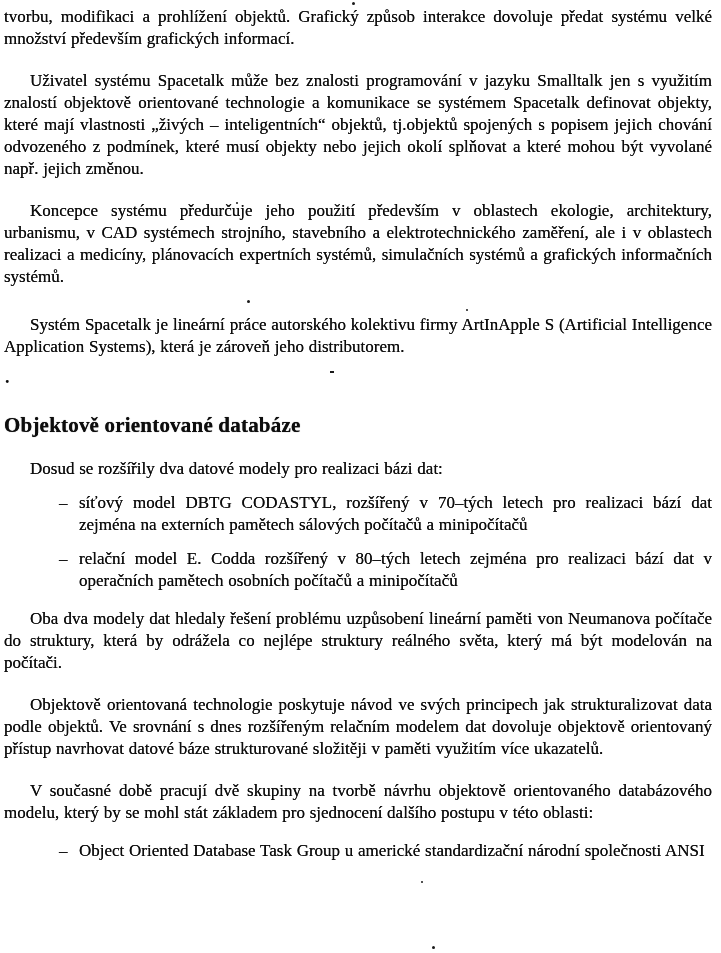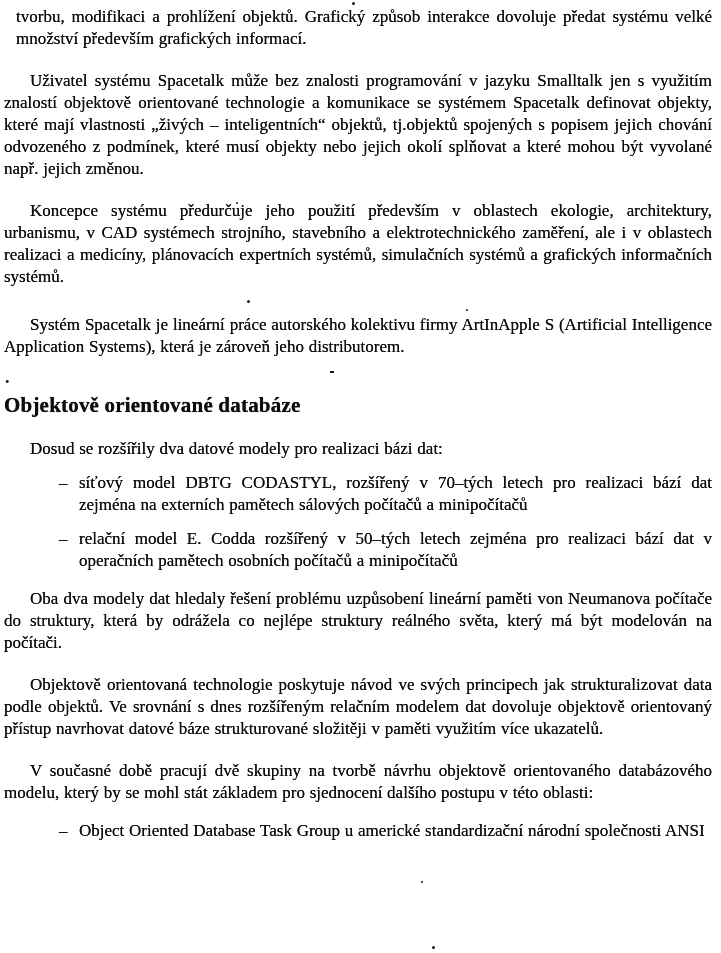--- a/index.html
+++ b/index.html
@@ -25,26 +25,25 @@
     text-indent: 26px;
     text-align: justify;
     font-size: 17px;
     line-height: 22px;
     word-spacing: 0.5px;
     text-shadow: 0 0 0.6px rgba(0,0,0,0.85);
   }
   .para.first {
     margin-top: 0;
     text-indent: 0;
-    margin-left: 12px;
   }
   .para.mt26 { margin-top: 26px; }
   .para.mt16 { margin-top: 16px; }
   .heading {
-    margin: 34px 0 0 0;
+    margin: 54px 0 0 0;
     font-size: 21px;
     line-height: 26px;
     font-weight: bold;
     letter-spacing: 0.2px;
     text-shadow: 0 0 0.7px rgba(0,0,0,0.9);
   }
   .bullet {
     position: relative;
     margin: 12px 0 0 75px;
     text-align: justify;
@@ -91,21 +90,21 @@
 
   <p class="para">Dosud se rozšířily dva datové modely pro realizaci bázi dat:</p>
 
   <div class="bullet">
     <span class="dash">–</span>
     <span class="bullet-text">síťový model DBTG CODASTYL, rozšířený v 70–tých letech pro realizaci bází dat zejména na externích pamětech sálových počítačů a minipočítačů</span>
   </div>
 
   <div class="bullet">
     <span class="dash">–</span>
-    <span class="bullet-text">relační model E. Codda rozšířený v 50–tých letech zejména pro realizaci bází dat v operačních pamětech osobních počítačů a minipočítačů</span>
+    <span class="bullet-text">relační model E. Codda rozšířený v 80–tých letech zejména pro realizaci bází dat v operačních pamětech osobních počítačů a minipočítačů</span>
   </div>
 
   <p class="para mt16">Oba dva modely dat hledaly řešení problému uzpůsobení lineární paměti von Neumanova počítače do struktury, která by odrážela co nejlépe struktury reálného světa, který má být modelován na počítači.</p>
 
   <p class="para">Objektově orientovaná technologie poskytuje návod ve svých principech jak strukturalizovat data podle objektů. Ve srovnání s dnes rozšířeným relačním modelem dat dovoluje objektově orientovaný přístup navrhovat datové báze strukturované složitěji v paměti využitím více ukazatelů.</p>
 
   <p class="para">V současné době pracují dvě skupiny na tvorbě návrhu objektově orientovaného databázového modelu, který by se mohl stát základem pro sjednocení dalšího postupu v této oblasti:</p>
 
   <div class="bullet mt16">
     <span class="dash">–</span>

